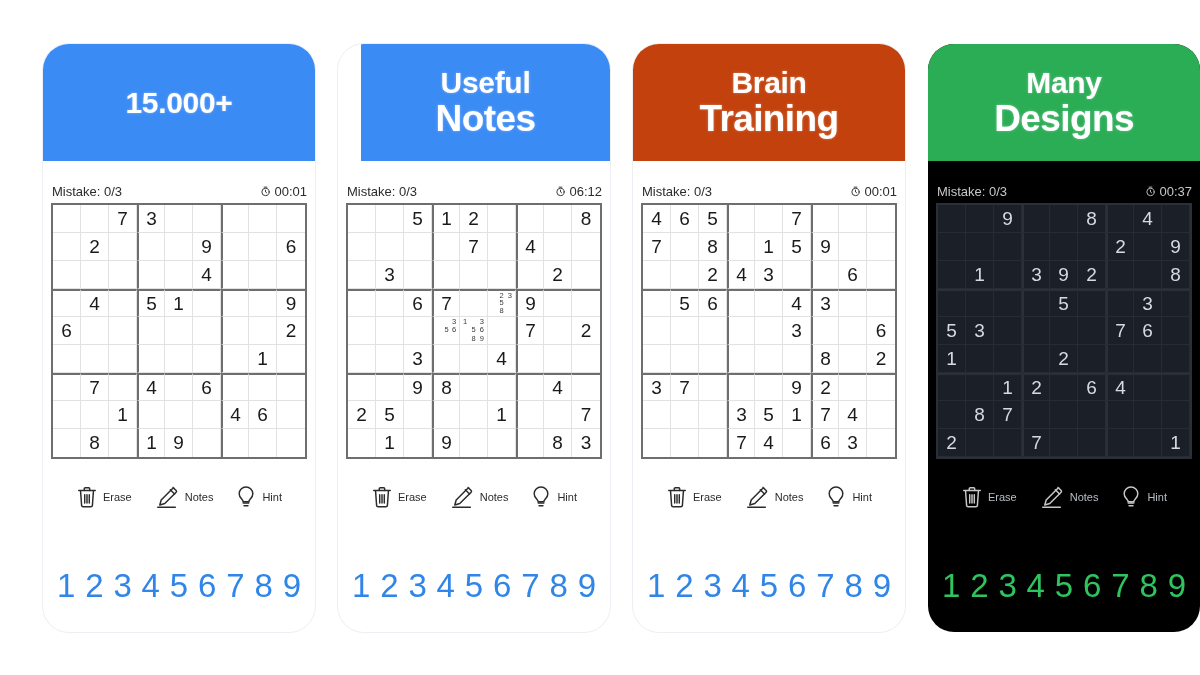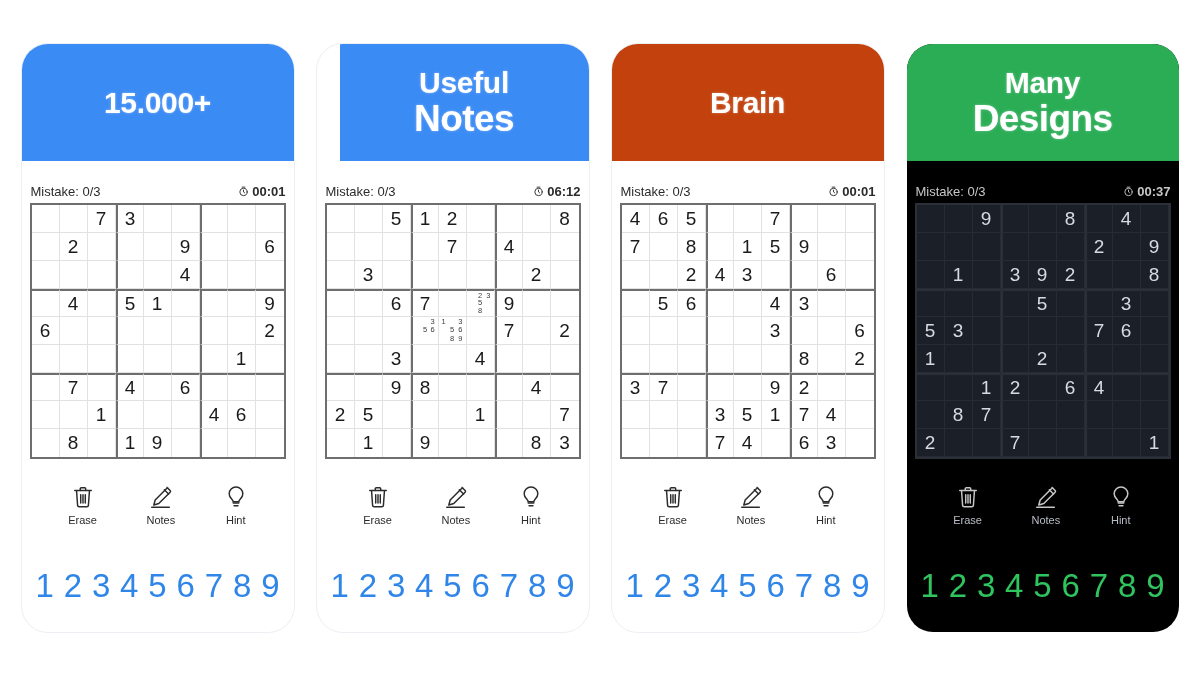--- a/index.html
+++ b/index.html
@@ -6,21 +6,21 @@
   html, body {
     width: 1200px; height: 675px;
     background: #ffffff;
     font-family: "Liberation Sans", sans-serif;
     overflow: hidden;
   }
   .stage {
     position: relative;
     width: 1200px; height: 675px;
     display: flex;
-    justify-content: center;
+    justify-content: flex-end;
     align-items: center;
     gap: 23px;
     background: #ffffff;
   }
   .card {
     position: relative;
     width: 272px;
     height: 588px;
     border-radius: 26px;
     overflow: hidden;
@@ -62,21 +62,21 @@
     height: 22px;
     flex: 0 0 22px;
     display: flex;
     align-items: center;
     justify-content: space-between;
     padding: 0 8px 0 9px;
     font-size: 13px;
     color: #2b2b2b;
   }
   .card.dark .statusbar { color: #c7c7c7; }
-  .timer { display: flex; align-items: center; gap: 3px; font-weight: bold; }
+  .timer { display: flex; align-items: center; gap: 3px; }
   .timer svg { display: block; }
 
   .grid-wrap {
     flex: 0 0 auto;
     padding: 0 8px;
   }
   .sgrid {
     width: 256px;
     height: 256px;
     display: grid;
@@ -120,21 +120,20 @@
 
   .tools {
     flex: 1 1 auto;
     display: flex;
     align-items: flex-start;
     justify-content: space-around;
     padding: 26px 22px 0 22px;
   }
   .tool {
     display: flex;
-    flex-direction: column;
     align-items: center;
     gap: 5px;
   }
   .tool svg { display: block; }
   .tool .tlabel { font-size: 11px; color: #2b2b2b; }
   .card.dark .tool .tlabel { color: #b9bec6; }
 
   .numpad {
     flex: 0 0 auto;
     display: flex;
@@ -482,20 +481,21 @@
         <div class="num">5</div>
         <div class="num">6</div>
         <div class="num">7</div>
         <div class="num">8</div>
         <div class="num">9</div>
       </div>
     </div>
     <div class="card">
       <div class="banner" style="background: #c2410c;">
         <div class="l1">Brain</div>
+        <div class="l2">Training</div>
       </div>
       <div class="spacer-white"></div>
       <div class="statusbar">
         <div>Mistake: 0/3</div>
         <div class="timer">
           <span>
             <svg width="11" height="11" viewBox="0 0 24 24" fill="none" stroke="#2b2b2b" stroke-width="2" stroke-linecap="round">
               <circle cx="12" cy="13" r="8"></circle>
               <path d="M12 9v4l2.5 2"></path>
               <path d="M9 2.5h6"></path>

